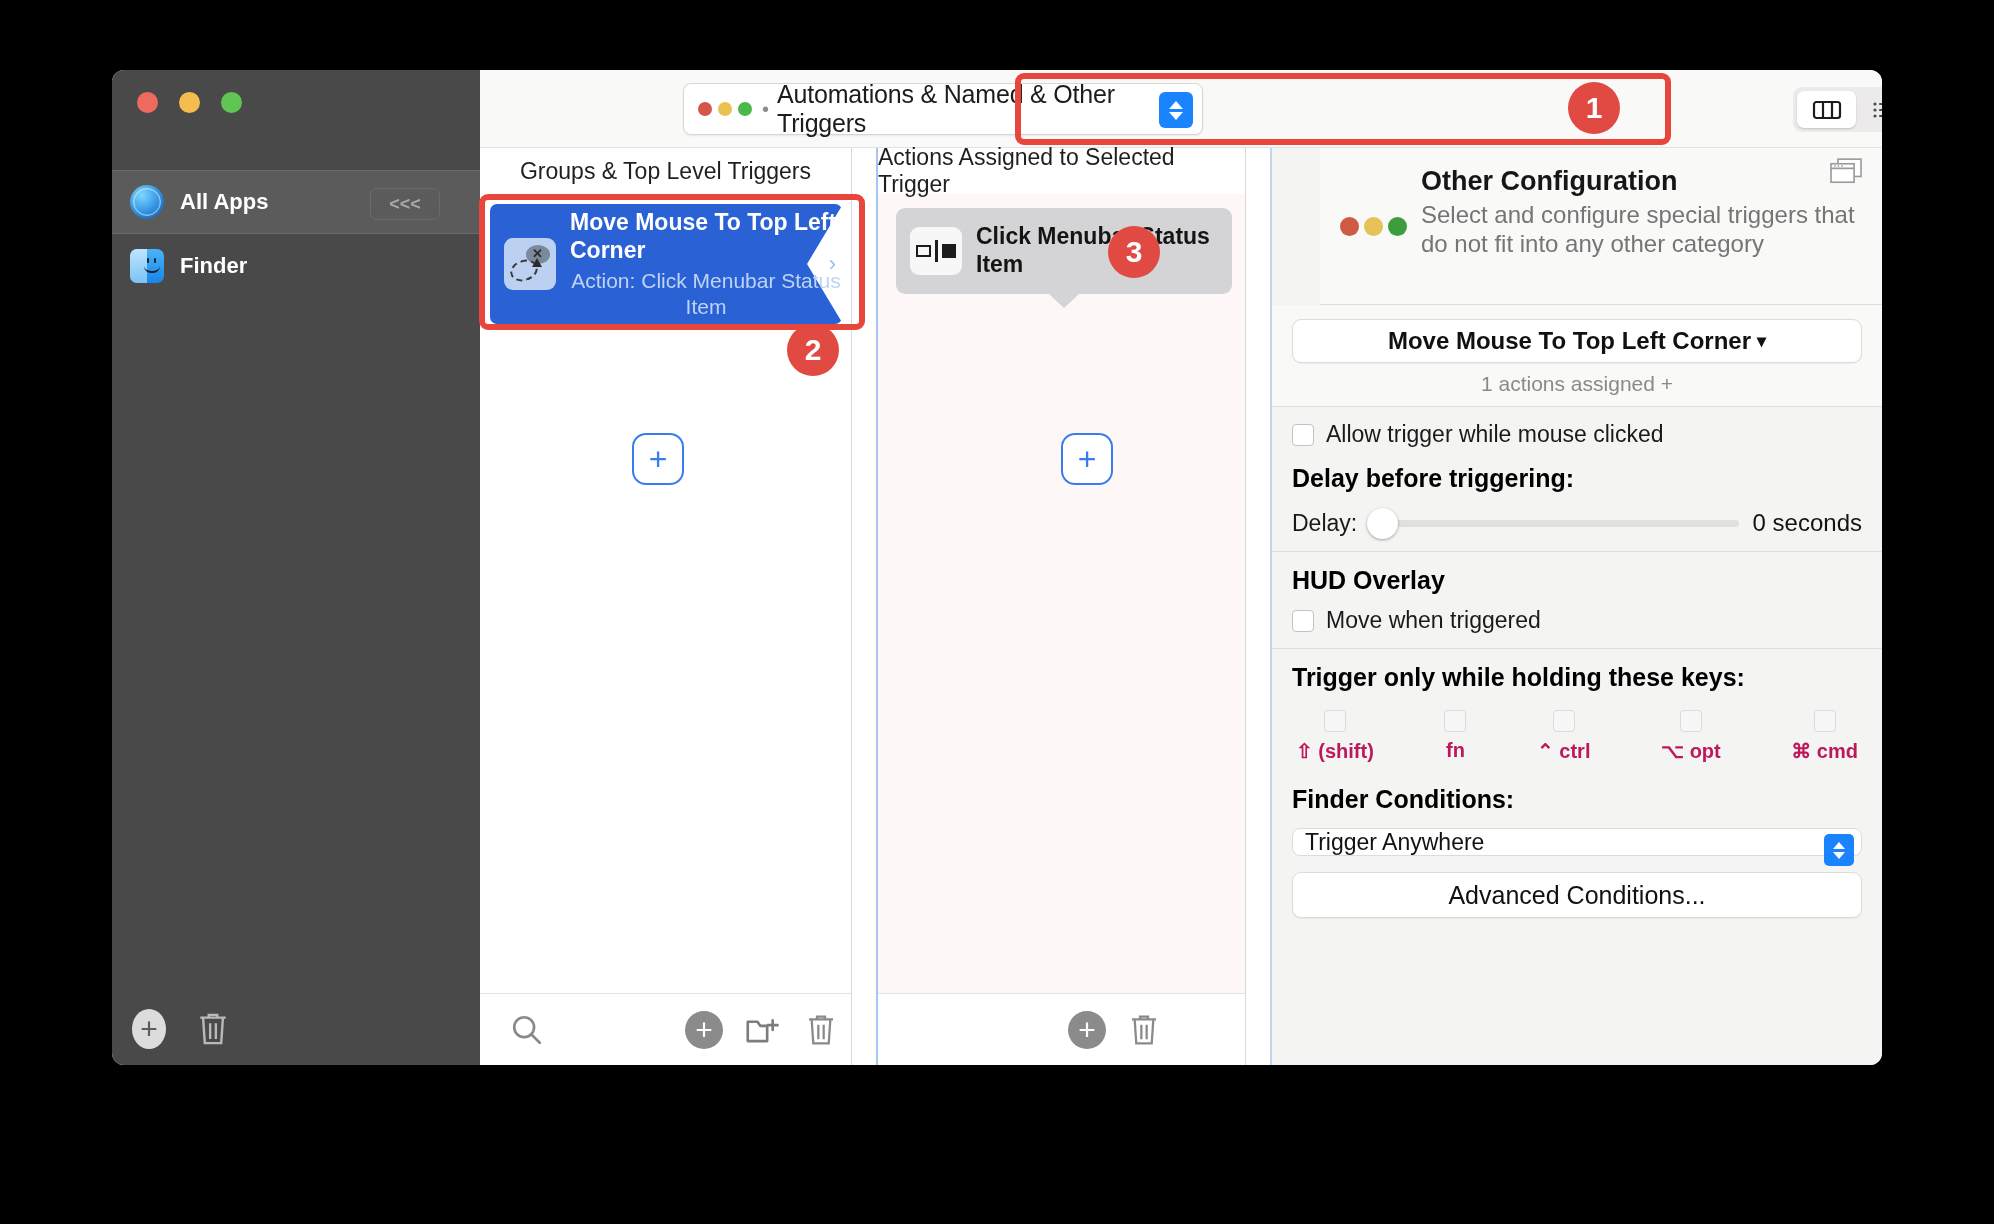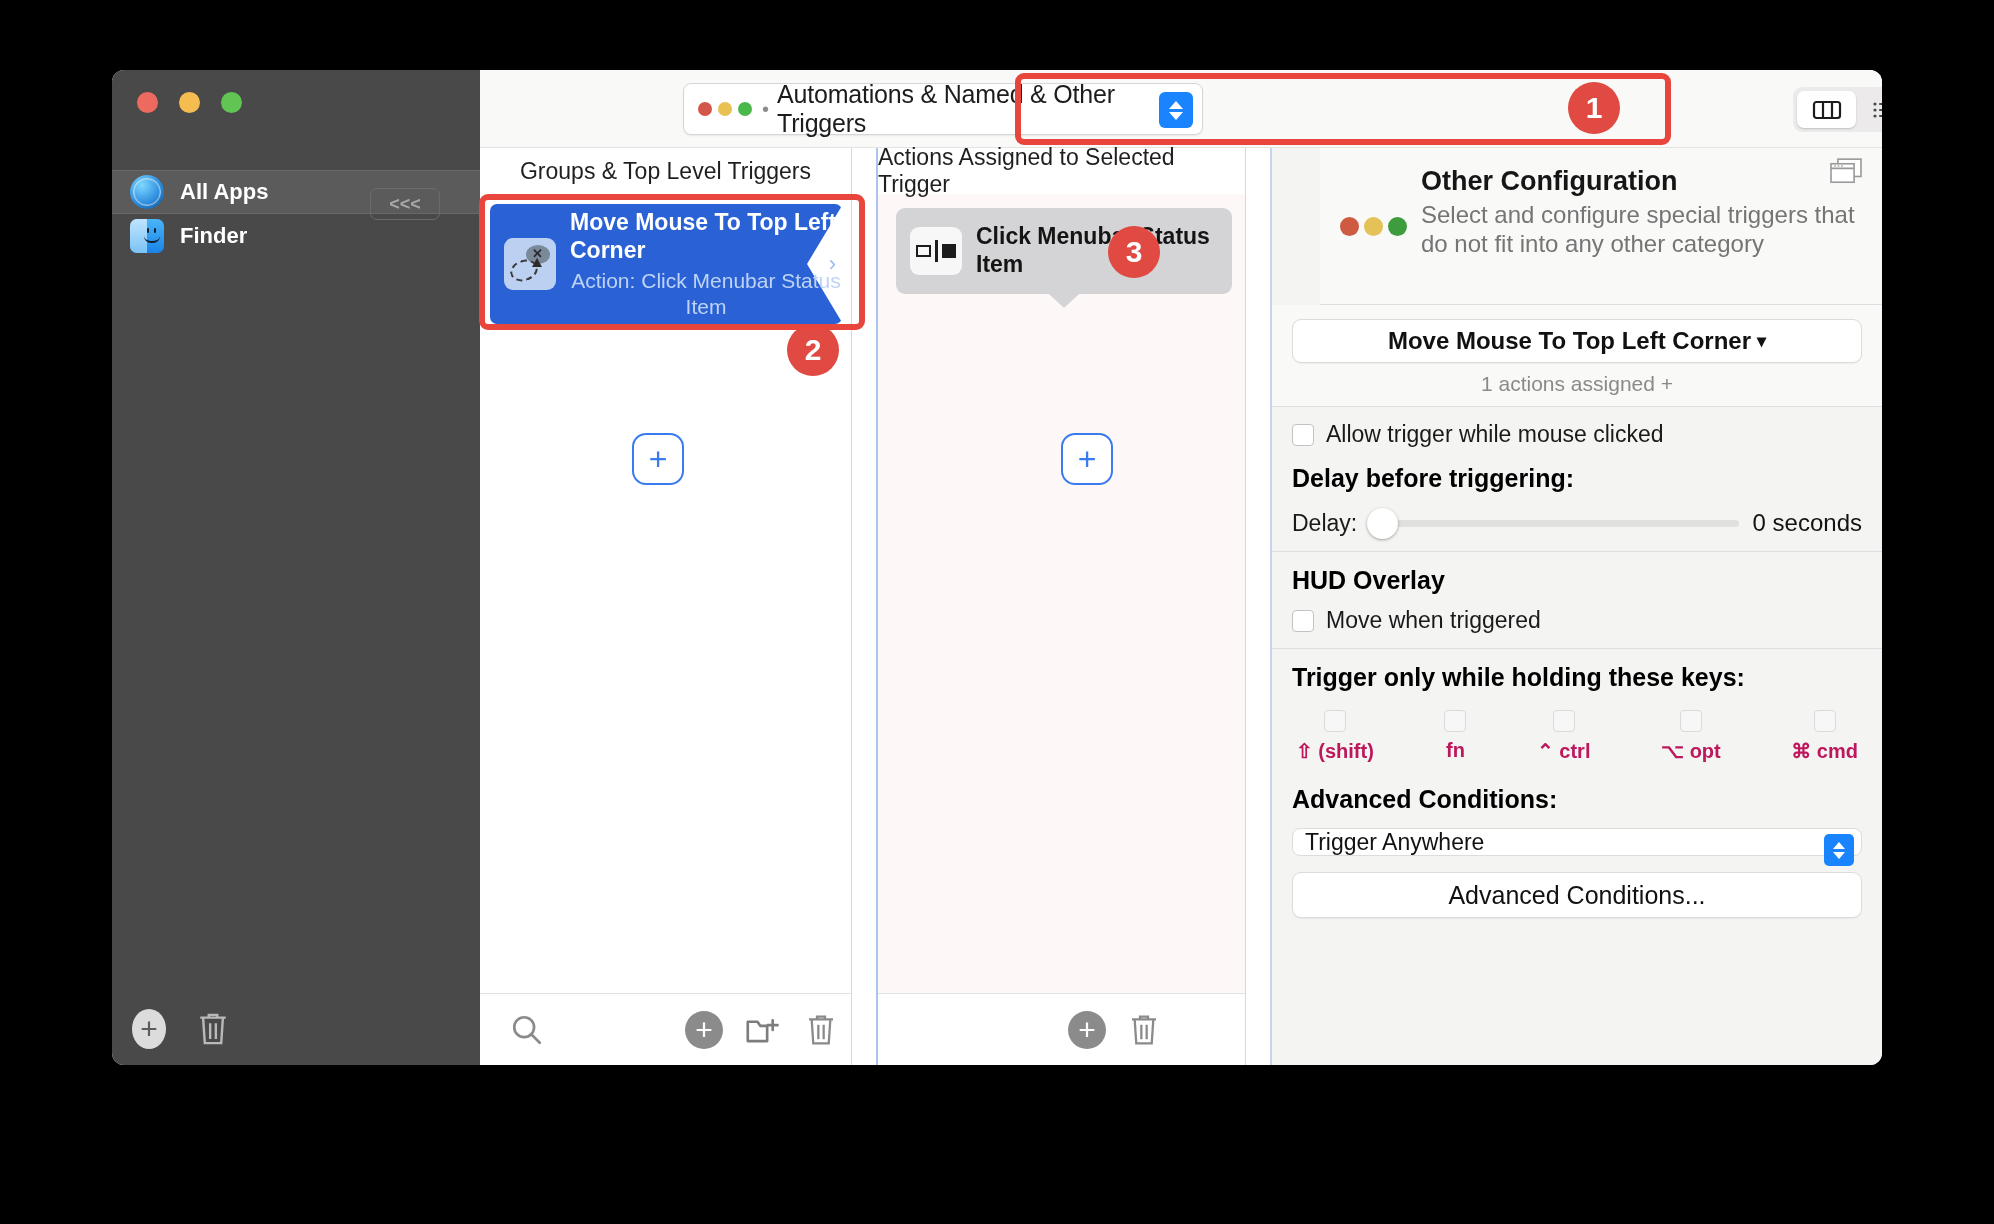--- a/index.html
+++ b/index.html
@@ -48,21 +48,21 @@
     border-radius: 7px;
     color: #a8a8a8;
     font-size: 18px; font-weight: 700;
     display: flex; align-items: center; justify-content: center;
     letter-spacing: 0px;
   }
 
   .sidebar-list { margin-top: 52px; }
   .sb-item {
     display: flex; align-items: center; gap: 16px;
-    height: 44px;
+    height: 64px;
     padding-left: 18px;
     color: #ffffff;
     font-size: 22px; font-weight: 700;
   }
   .sb-item.selected {
     background: #5b5b5b;
     border-top: 1px solid #696969;
     border-bottom: 1px solid #696969;
   }
   .sb-icon { width: 34px; height: 34px; border-radius: 7px; flex: 0 0 34px;
@@ -633,21 +633,21 @@
             <div class="key-col">
               <div class="key-cb"></div>
               <div class="key-lbl">⌥ opt</div>
             </div>
             <div class="key-col">
               <div class="key-cb"></div>
               <div class="key-lbl">⌘ cmd</div>
             </div>
           </div>
 
-          <div class="sec-title" style="margin-top:22px;">Advanced Conditions:</div>
+          <div class="sec-title" style="margin-top:22px;">Finder Conditions:</div>
           <div class="cond-select">
             <span>Trigger Anywhere</span>
             <div class="cond-stepper">
               <div class="chev up"></div>
                 <div class="chev dn"></div>
             </div>
           </div>
 
           <div class="adv-btn">
             <span>Advanced Conditions...</span>

